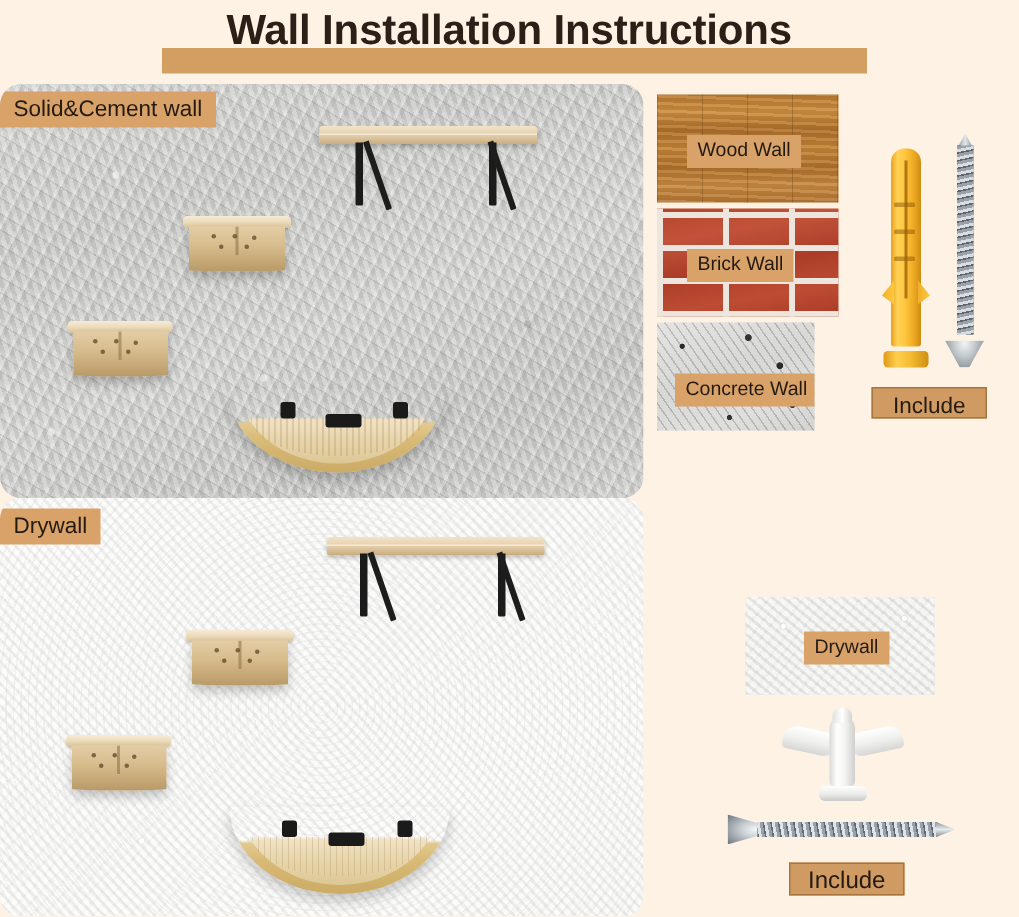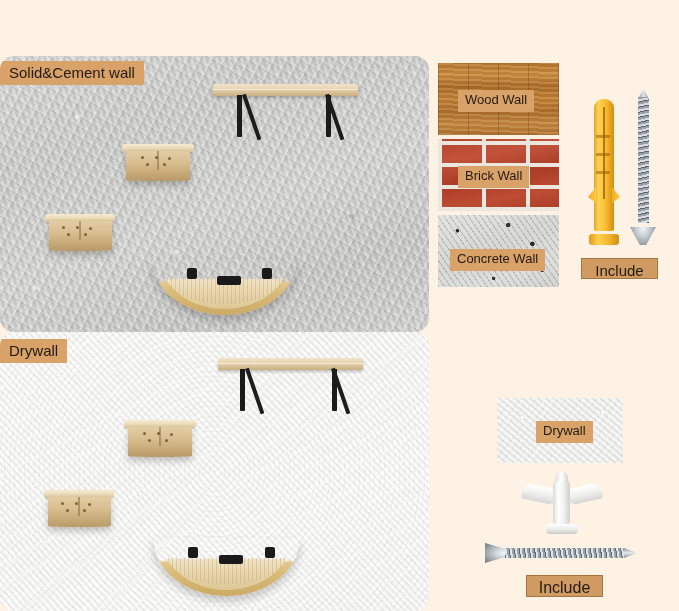--- a/index.html
+++ b/index.html
@@ -209,21 +209,21 @@
   .sw-brick {
     left: 438px; top: 139px; width: 121px; height: 72px;
     background:
       repeating-linear-gradient(0deg, rgba(236,230,222,1) 0 4px, rgba(255,255,255,0) 4px 22px),
       repeating-linear-gradient(90deg, rgba(236,230,222,1) 0 4px, rgba(255,255,255,0) 4px 44px),
       linear-gradient(170deg,#b5432c 0%,#c2533a 25%,#ab3d28 52%,#bd4c33 76%,#a93b26 100%);
   }
   .sw-brick .lbl { left: 20px; top: 27px; }
 
   .sw-concrete {
-    left: 438px; top: 215px; width: 121px; height: 72px;
+    left: 438px; top: 215px; width: 105px; height: 72px;
     background:
       radial-gradient(circle at 16% 22%, #2b2b2b 0 1.5px, transparent 2px),
       radial-gradient(circle at 58% 14%, #333 0 2px, transparent 2.5px),
       radial-gradient(circle at 78% 40%, #2a2a2a 0 2px, transparent 2.5px),
       radial-gradient(circle at 32% 62%, #303030 0 1.5px, transparent 2px),
       radial-gradient(circle at 86% 76%, #2d2d2d 0 2px, transparent 2.5px),
       radial-gradient(circle at 46% 88%, #343434 0 1.5px, transparent 2px),
       repeating-linear-gradient(55deg, rgba(60,60,60,.16) 0 1px, rgba(255,255,255,.28) 1px 5px),
       linear-gradient(160deg,#d9d9d7 0%,#c9c9c7 45%,#d3d3d1 75%,#c2c2c0 100%);
   }
@@ -390,20 +390,24 @@
     font-size: 16px;
     padding-top: 3px;
     box-sizing: border-box;
   }
 </style>
 </head>
 <body>
 
 <div id="page">
 
+  <div class="title-wrap">
+    <div class="title-bar"></div>
+    <div class="title-text">Wall Installation Instructions</div>
+  </div>
 
   <div class="photo cement-photo">
 
     <div class="caption-pill cap-cement">Solid&amp;Cement wall</div>
 
     <div class="shelf-long" style="left:213px; top:28px; width:145px; height:56px;">
       <div class="board"></div>
       <div class="brk" style="left:24px;"></div>
       <div class="brk diag" style="left:29px; transform:rotate(-19deg); transform-origin:top left;"></div>
       <div class="brk" style="left:113px;"></div>

